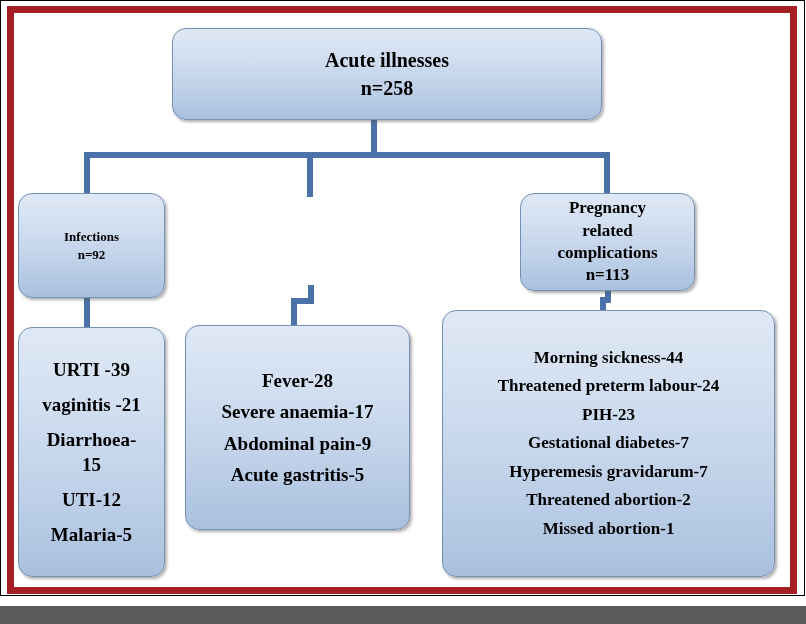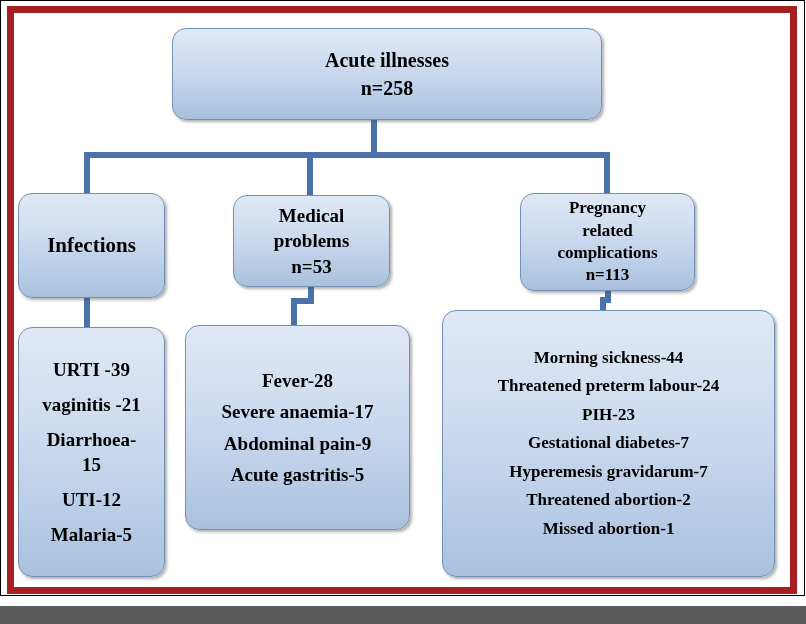--- a/index.html
+++ b/index.html
@@ -83,21 +83,21 @@
   .conn {
     position: absolute;
     background: #4a72a8;
     z-index: 1;
   }
 
   
   #box-root      { left:160px; top:28px;  width:430px; height:92px;  font-size:20px;margin-left:12px; }
   #box-root .line { padding: 1px 0; }
 
-  #box-infections{ left:18px;  top:193px; width:147px; height:105px; font-size:21px; }
+  #box-infections{ left:18px;  top:193px; width:147px; height:105px; font-size:13px; }
   #box-medical   { left:233px; top:195px; width:157px; height:92px;  font-size:19px; }
   #box-pregnancy { left:520px; top:193px; width:175px; height:98px;  font-size:17px; }
 
   #box-inf-detail{ left:18px;  top:327px; width:147px; height:250px; font-size:19px; }
   #box-med-detail{ left:185px; top:325px; width:225px; height:205px; font-size:19px; }
   #box-preg-detail{left:442px; top:310px; width:333px; height:267px; font-size:17px; }
 
   #box-inf-detail .line,
   #box-med-detail .line,
   #box-preg-detail .line { padding: 3px 2px; }
@@ -131,27 +131,23 @@
   <div class="conn" style="left:600px; top:297px; width:11px; height:6px;"></div>
   <div class="conn" style="left:600px; top:297px; width:6px; height:16px;"></div>
 
   <div class="box" id="box-root">
     <span class="line">Acute illnesses</span>
     <span class="line">n=258</span>
   </div>
 
   <div class="box" id="box-infections">
     <span class="line">Infections</span>
+    <span class="line">n=92</span>
   </div>
 
-  <div class="box" id="box-medical">
-    <span class="line">Medical</span>
-    <span class="line">problems</span>
-    <span class="line">n=53</span>
-  </div>
 
   <div class="box" id="box-pregnancy">
     <span class="line">Pregnancy</span>
     <span class="line">related</span>
     <span class="line">complications</span>
     <span class="line">n=113</span>
   </div>
 
   <div class="box" id="box-inf-detail">
     <span class="line">URTI -39</span>

